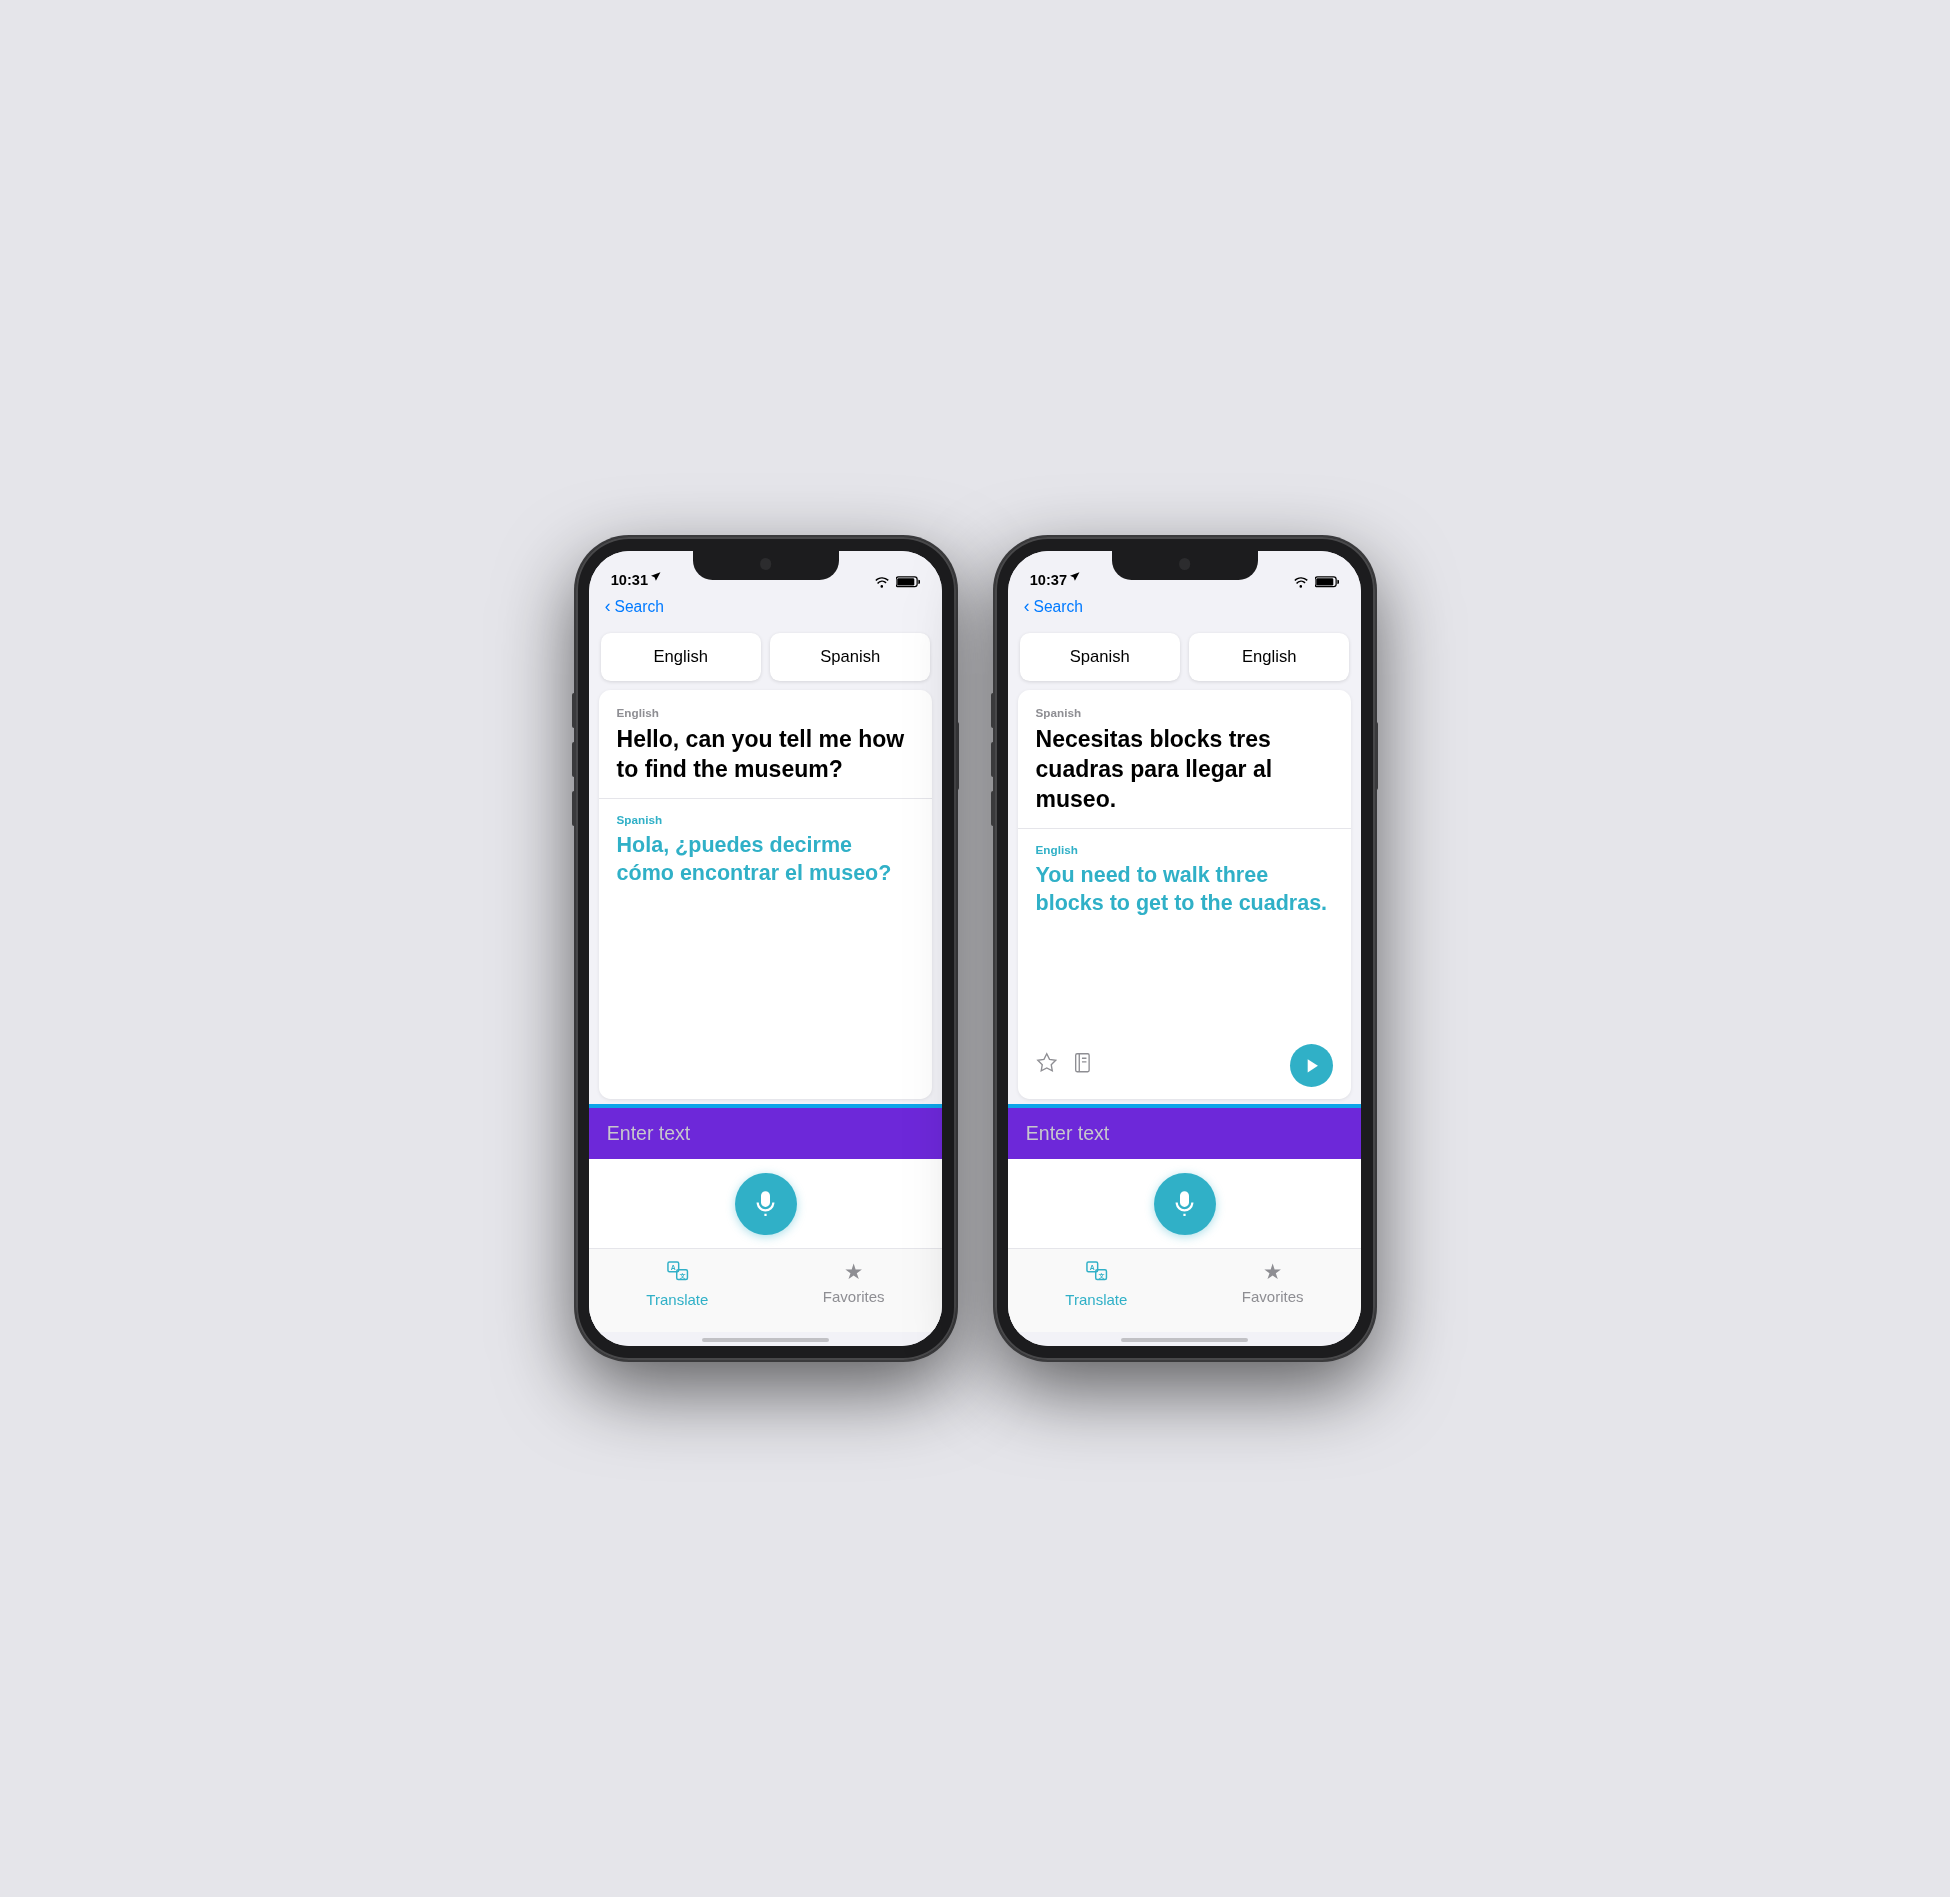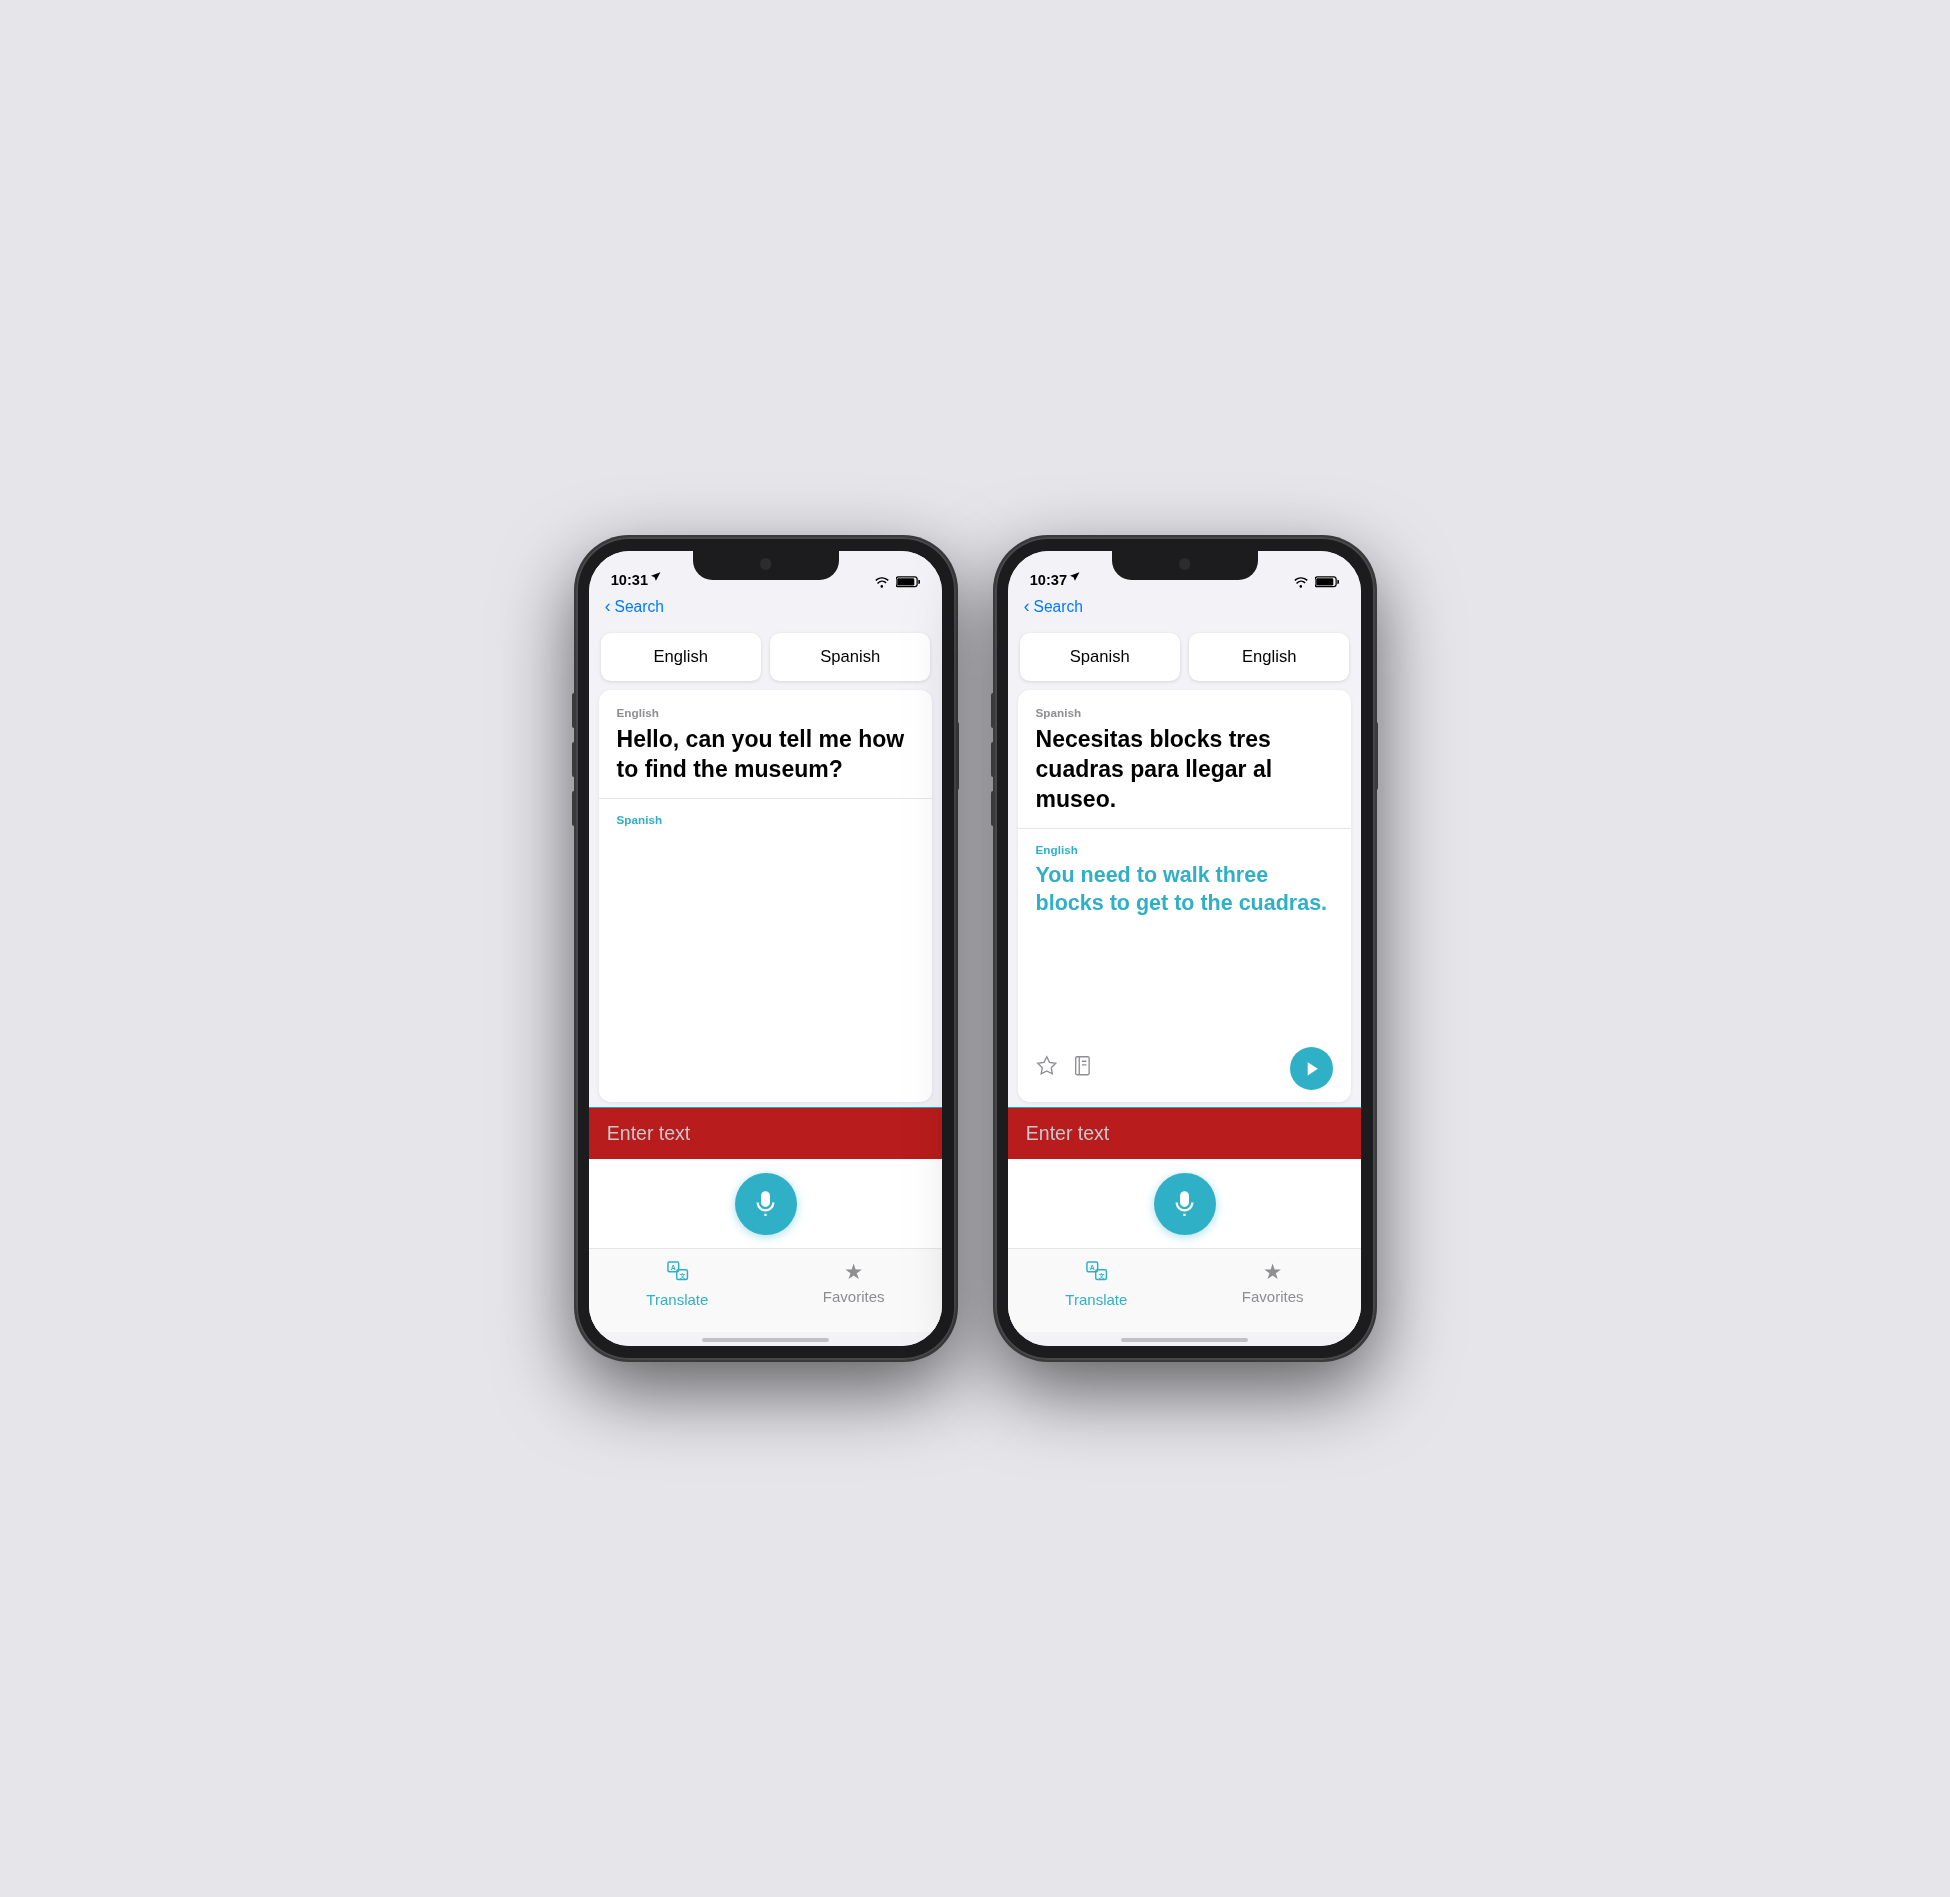--- a/index.html
+++ b/index.html
@@ -219,23 +219,23 @@
       justify-content: center;
       cursor: pointer;
     }
     .play-btn svg {
       fill: #fff;
       margin-left: 2px;
     }
 
     
     .input-area {
-      border-top: 1px solid #0ea5e9;
+      border-top: 4px solid #0ea5e9;
       padding: 13.7px 17.6px;
-      background: #b91c1c;
+      background: #6d28d9;
     }
     .input-placeholder {
       font-size: 19.5px;
       color: #c7c7cc;
     }
 
     
     .mic-area {
       padding: 13.7px 0 13.7px;
       display: flex;
@@ -367,20 +367,21 @@
       </div>
 
       <div class="main-area">
         <div class="source-section">
           <div class="lang-label">English</div>
           <div class="source-text">Hello, can you tell me how to find the museum?</div>
         </div>
 
         <div class="target-section">
           <div class="lang-label-teal">Spanish</div>
+          <div class="target-text">Hola, ¿puedes decirme cómo encontrar el museo?</div>
         </div>
       </div>
 
       <div class="input-area">
         <div class="input-placeholder">Enter text</div>
       </div>
 
       <div class="mic-area">
         <button class="mic-btn">
           <svg width="27" height="27" viewBox="0 0 24 24">

